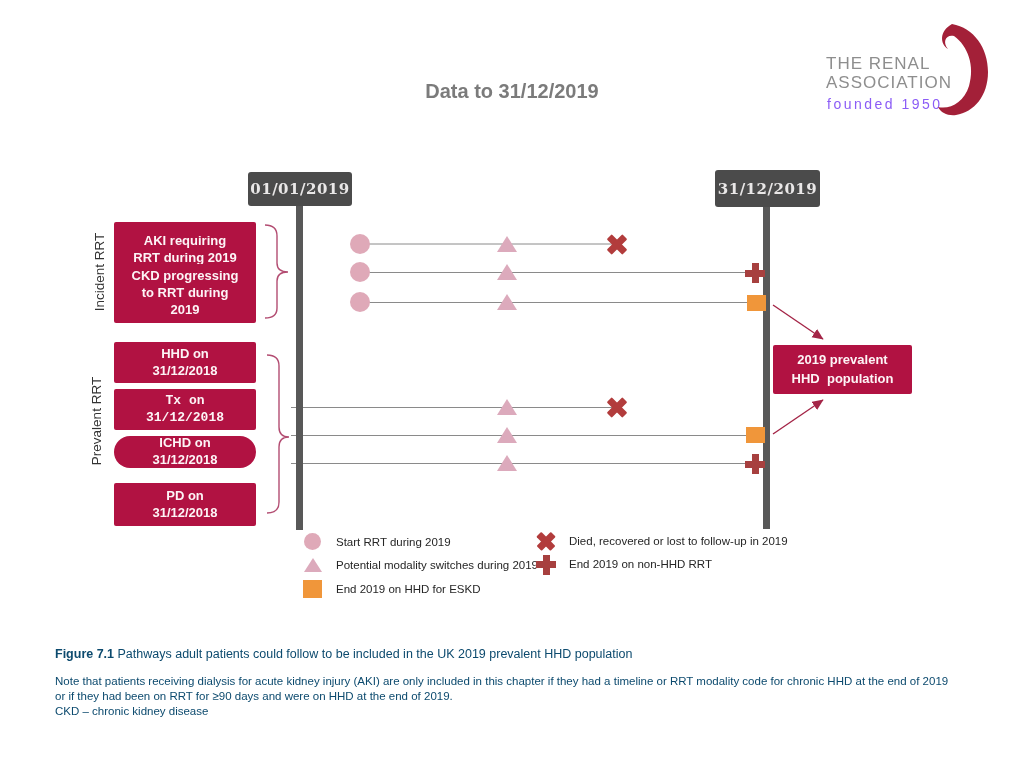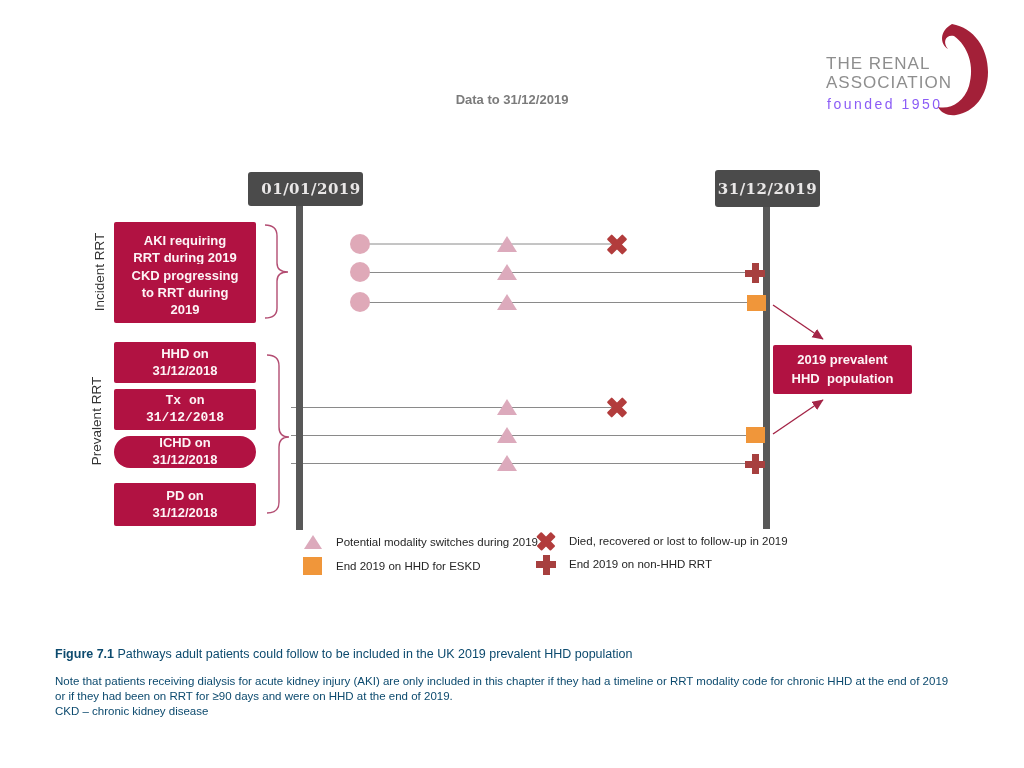--- a/index.html
+++ b/index.html
@@ -2,22 +2,22 @@
 <html><head>
 <meta charset="utf-8">
 <style>
   html,body{margin:0;padding:0;background:#fff;}
   #slide{position:relative;width:1024px;height:768px;background:#ffffff;overflow:hidden;
          font-family:"Liberation Sans",sans-serif;}
 
   
   .title{position:absolute;left:0;top:46px;width:100%;text-align:center;
          font-size:19px;font-weight:bold;color:#111;}
-  .subtitle{position:absolute;left:0;top:92px;width:100%;text-align:center;
-            font-size:13px;font-weight:bold;color:#7b7b7b;}
+  .subtitle{position:absolute;left:0;top:80px;width:100%;text-align:center;
+            font-size:20px;font-weight:bold;color:#7b7b7b;}
 
   
   .logo-line1,.logo-line2{position:absolute;left:826px;color:#8e8e8e;font-size:17px;
             letter-spacing:1px;font-weight:normal;}
   .logo-line1{top:54px;}
   .logo-line2{top:73px;}
   .logo-founded{position:absolute;left:827px;top:96px;color:#8b5cf6;font-size:14px;
             letter-spacing:2.5px;}
   .logo-swoosh{position:absolute;left:922px;top:18px;}
 
@@ -107,21 +107,21 @@
     <path d="M265,225 Q277,225 277,236 L277,263 Q277,272 288,272 Q277,272 277,281 L277,308 Q277,318 265,318" fill="none" stroke="#b34d72" stroke-width="1.4"></path>
     <path d="M267,355 Q279,355 279,366 L279,427 Q279,437 289,437 Q279,437 279,447 L279,502 Q279,513 267,513" fill="none" stroke="#b34d72" stroke-width="1.4"></path>
 
     <line x1="773" y1="305" x2="823" y2="339" stroke="#a42547" stroke-width="1.4" marker-end="url(#ah)"></line>
     <line x1="773" y1="434" x2="823" y2="400" stroke="#a42547" stroke-width="1.4" marker-end="url(#ah)"></line>
   </svg>
 
   <div class="tbar" style="left:296px;top:200px;height:330px;"></div>
   <div class="tbar" style="left:763px;top:201px;height:328px;"></div>
 
-  <div class="datebox" style="left:248px;top:172px;width:104px;height:34px;padding-left:11px;">
+  <div class="datebox" style="left:248px;top:172px;width:104px;height:34px;">
     <span>01/01/2019</span>
   </div>
   <div class="datebox" style="left:715px;top:170px;width:105px;height:37px;">
     <span>31/12/2019</span>
   </div>
 
   <div class="vlabel" style="left:40px;top:264px;width:120px;">Incident RRT</div>
   <div class="vlabel" style="left:27px;top:413px;width:140px;">Prevalent RRT</div>
 
   <div class="pbox" style="top:222px;height:56px;">
@@ -171,20 +171,26 @@
 
   <div class="mk-plus" style="left:745px;top:263px;"></div>
   <div class="mk-plus" style="left:745px;top:454px;"></div>
 
   <div class="mk-square" style="left:747px;top:295px;"></div>
   <div class="mk-square" style="left:746px;top:427px;"></div>
 
   <div class="legend-col" style="left:303px;top:530px;">
     <div class="legend-row">
       <span class="cell">
+          <span class="mk-circle"></span>
+        </span>
+      <span class="legend-label">Start RRT during 2019</span>
+    </div>
+    <div class="legend-row">
+      <span class="cell">
           <span class="mk-tri"></span>
         </span>
       <span class="legend-label">Potential modality switches during 2019</span>
     </div>
     <div class="legend-row" style="margin-top:1px;">
       <span class="cell">
           <span class="mk-square"></span>
         </span>
       <span class="legend-label">End 2019 on HHD for ESKD</span>
     </div>

